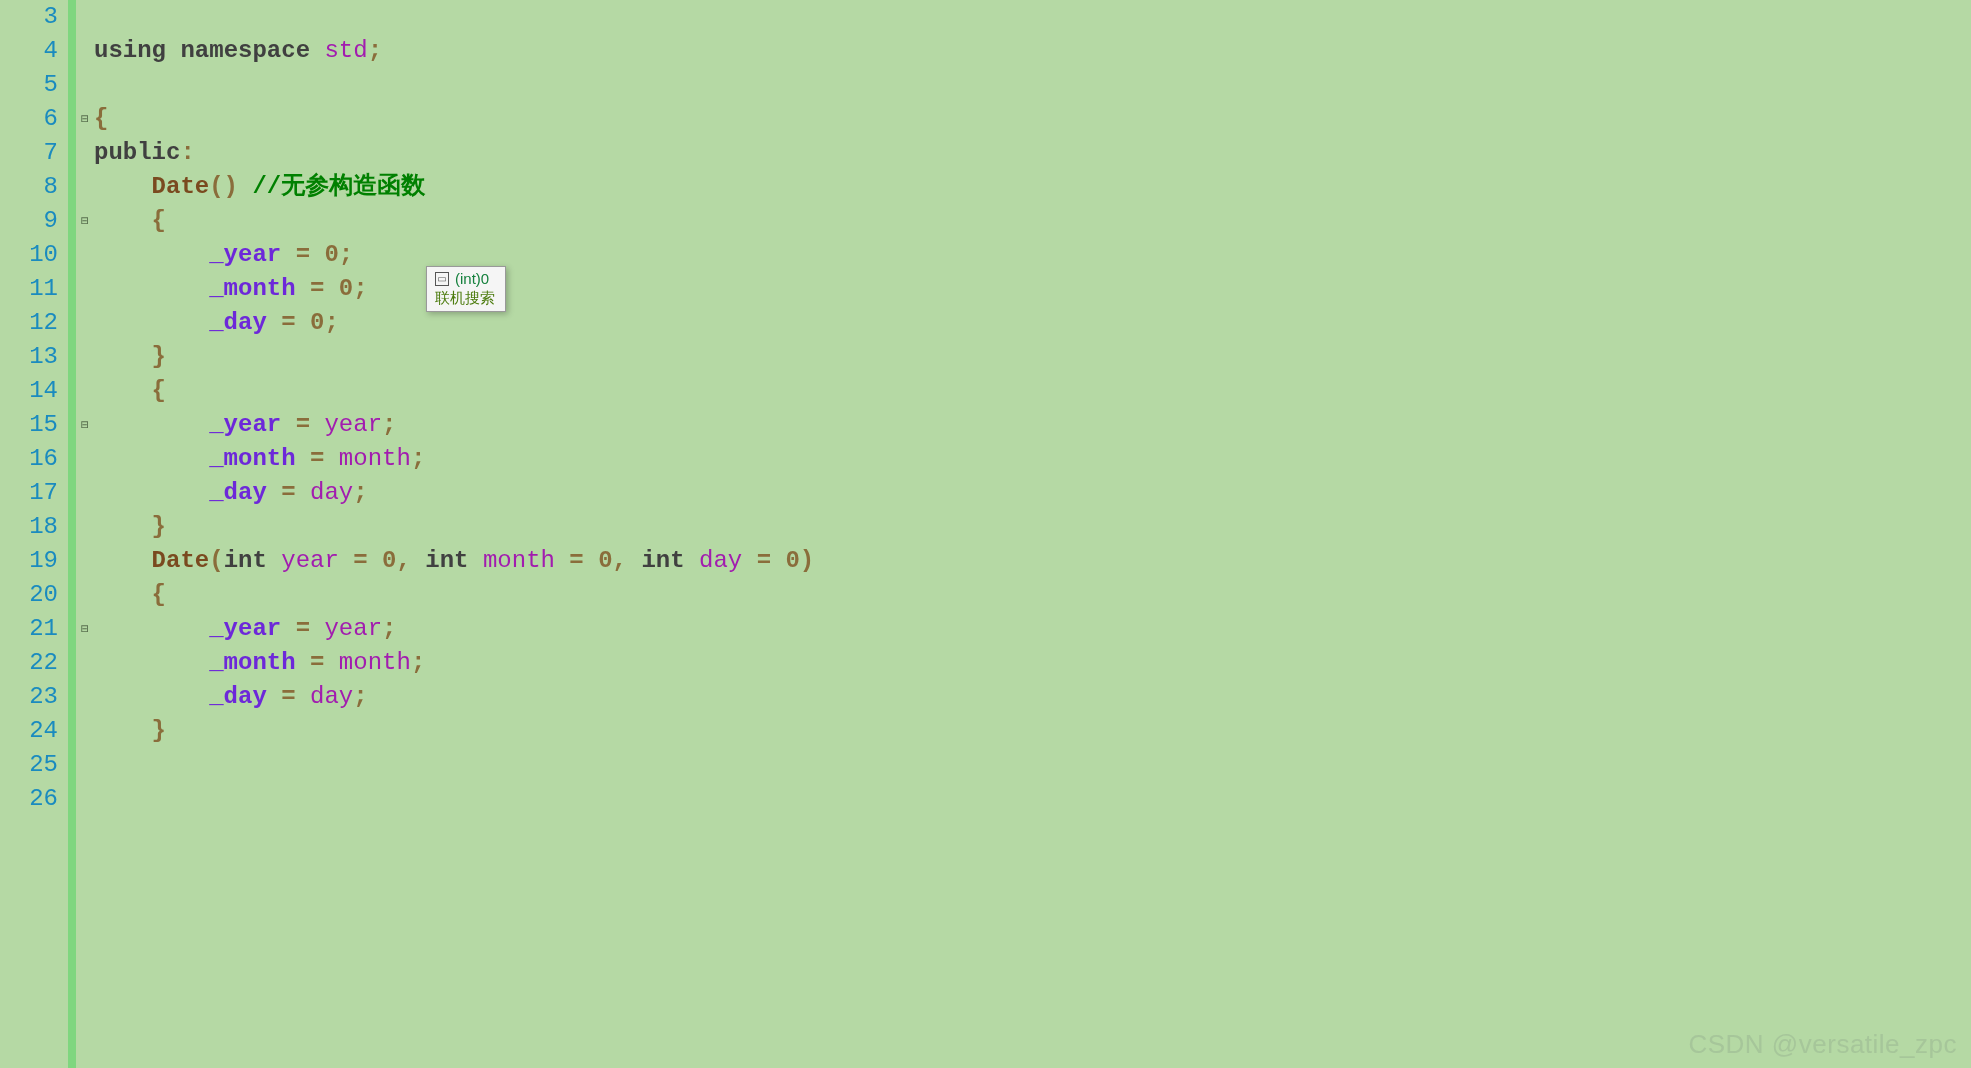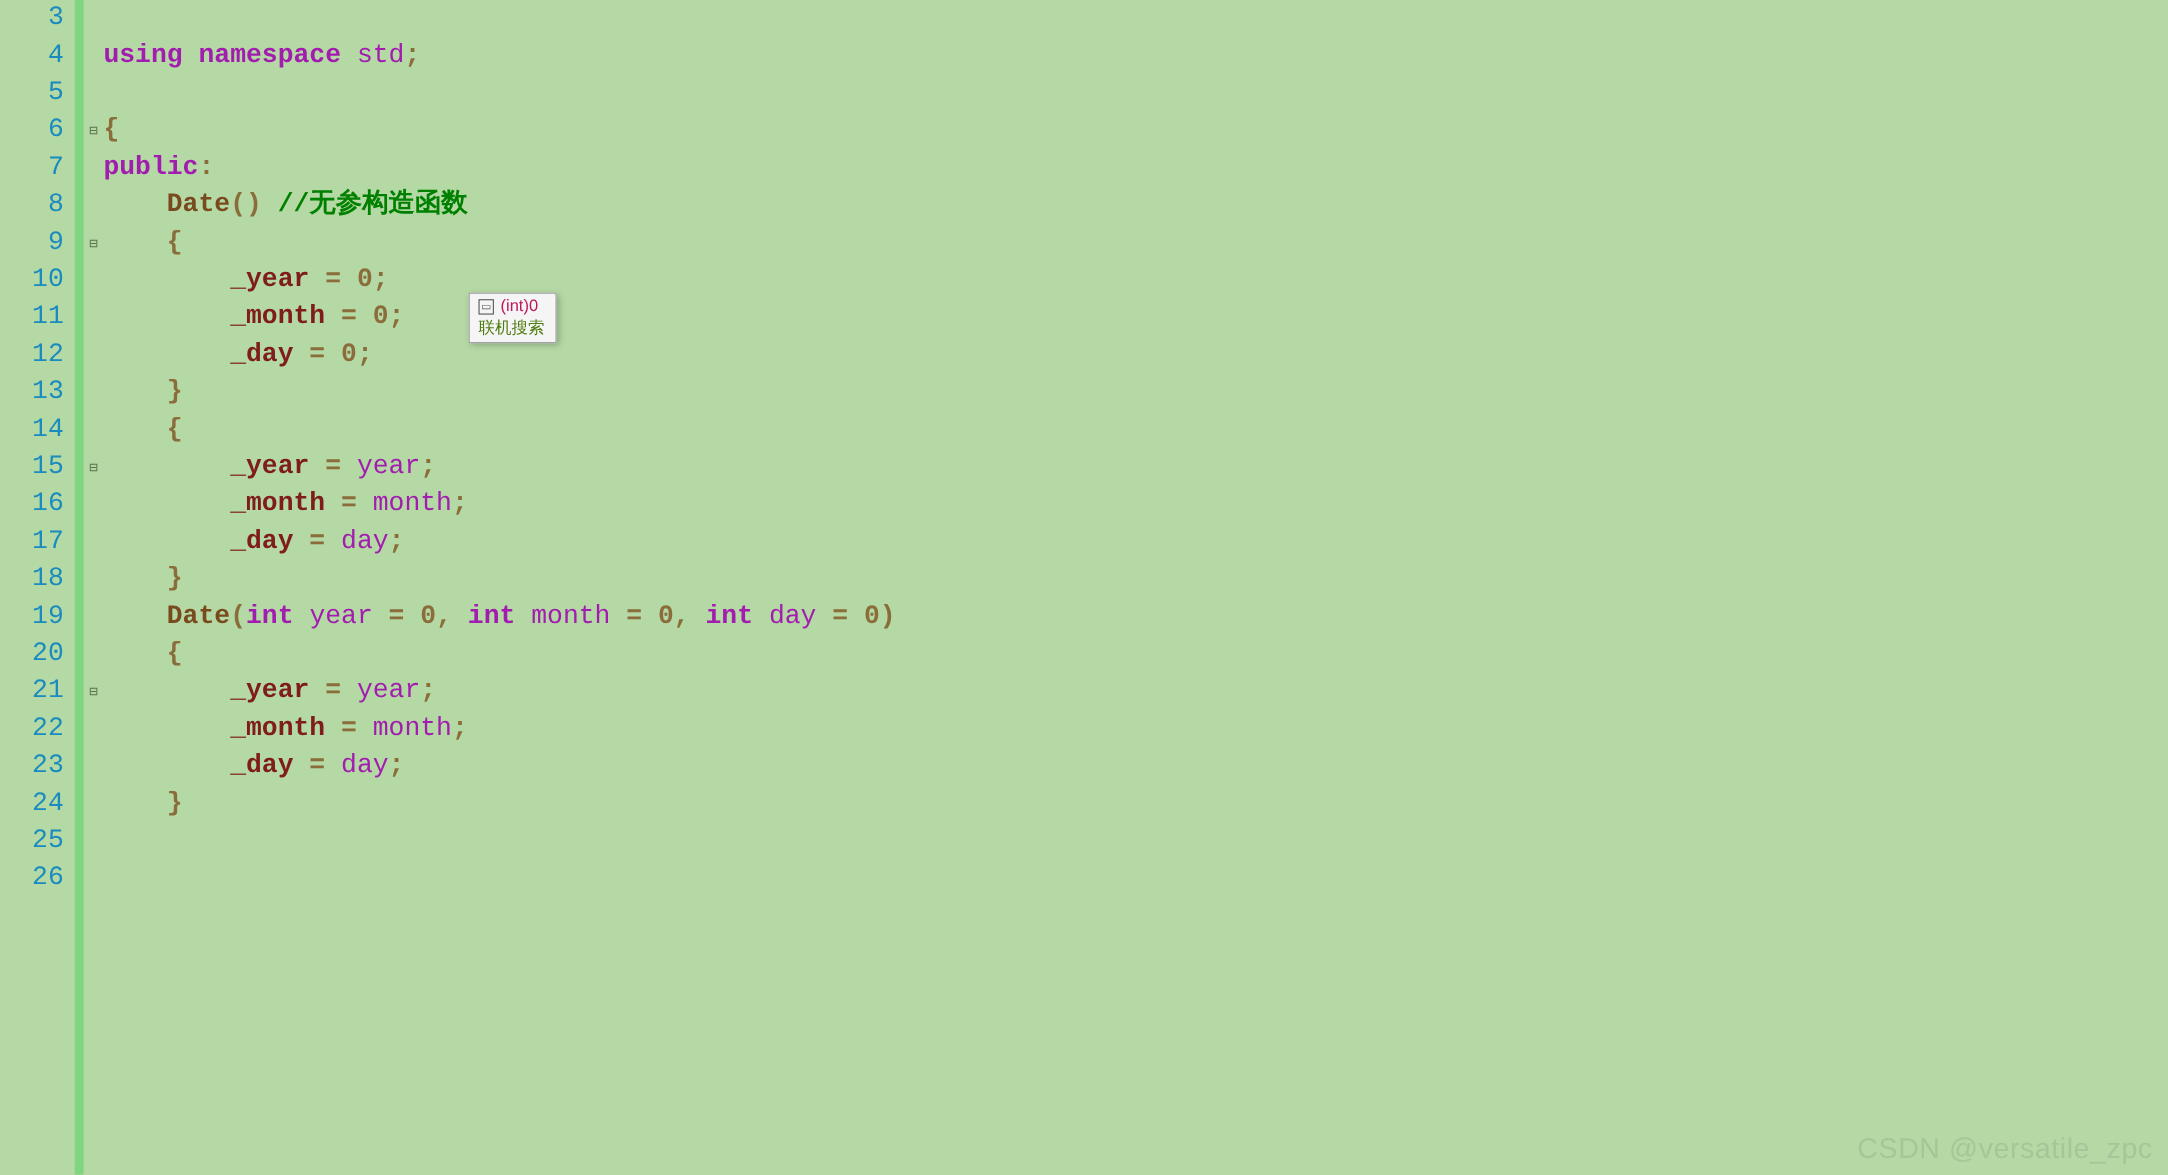--- a/index.html
+++ b/index.html
@@ -52,25 +52,25 @@
     .code-area {
       flex: 1;
       position: relative;
     }
     .code-line {
       height: 34px;
       line-height: 34px;
       white-space: pre;
       font-weight: bold;
     }
-    .kw { color: #a21caf; font-weight: bold; }
+    .kw { color: #404040; font-weight: bold; }
     .ident { color: #a21caf; font-weight: normal; }
     .classname { color: #1a8bbf; font-weight: bold; }
     .fn { color: #7a4a1f; font-weight: bold; }
-    .member { color: #7f1d1d; font-weight: bold; }
+    .member { color: #6d28d9; font-weight: bold; }
     .op { color: #8a6d3b; font-weight: bold; }
     .num { color: #8a6d3b; font-weight: bold; }
     .semi { color: #8a6d3b; font-weight: bold; }
     .brace { color: #8a6d3b; font-weight: bold; }
     .paren { color: #8a6d3b; font-weight: bold; }
     .comma { color: #8a6d3b; font-weight: bold; }
     .cmt { color: #008000; font-weight: bold; }
     .tooltip {
       position: absolute;
       left: 332px;
@@ -93,21 +93,21 @@
     .tooltip-icon {
       width: 14px;
       height: 14px;
       border: 1px solid #555;
       display: inline-flex;
       align-items: center;
       justify-content: center;
       font-size: 10px;
       color: #555;
     }
-    .tooltip-type { color: #be185d; }
+    .tooltip-type { color: #15803d; }
     .tooltip-link { color: #4d7c0f; }
     .watermark {
       position: absolute;
       right: 14px;
       bottom: 8px;
       font-family: sans-serif;
       font-size: 26px;
       color: rgba(160,190,150,0.7);
       font-weight: normal;
       letter-spacing: 0.5px;

